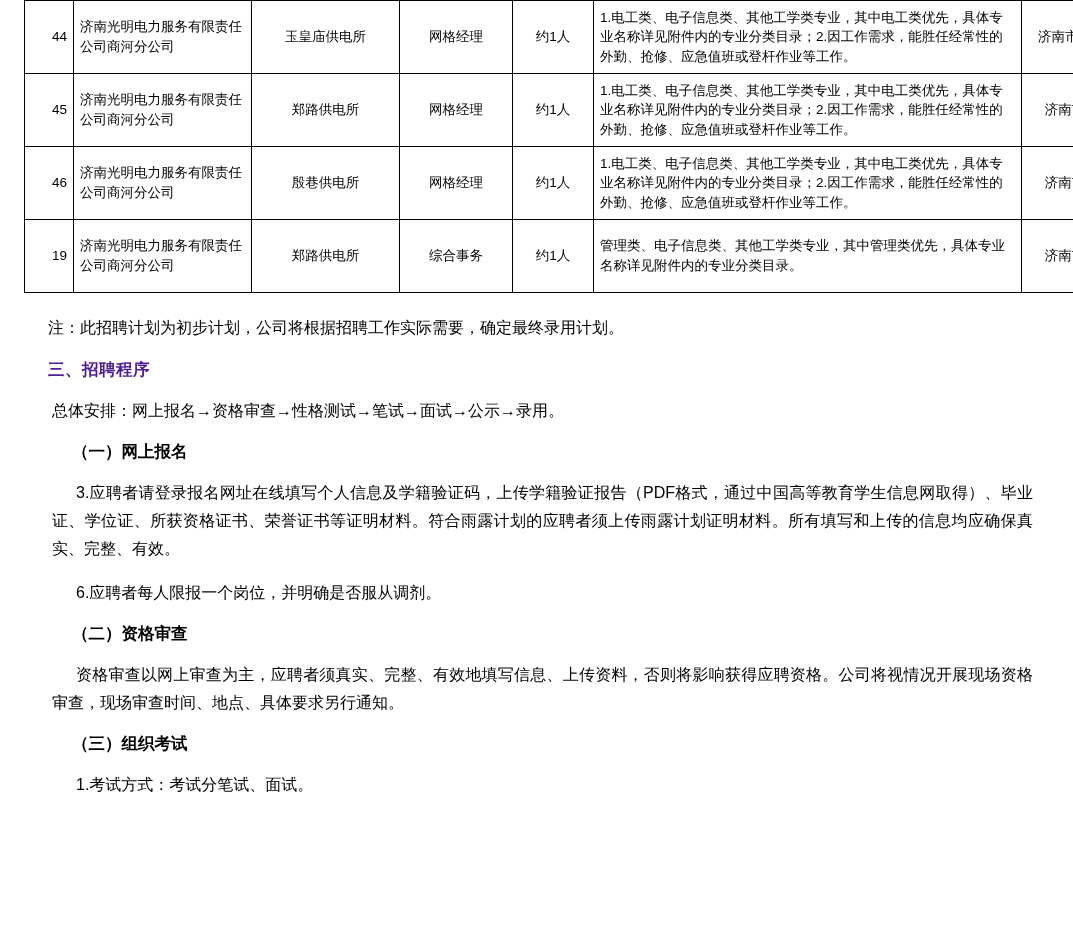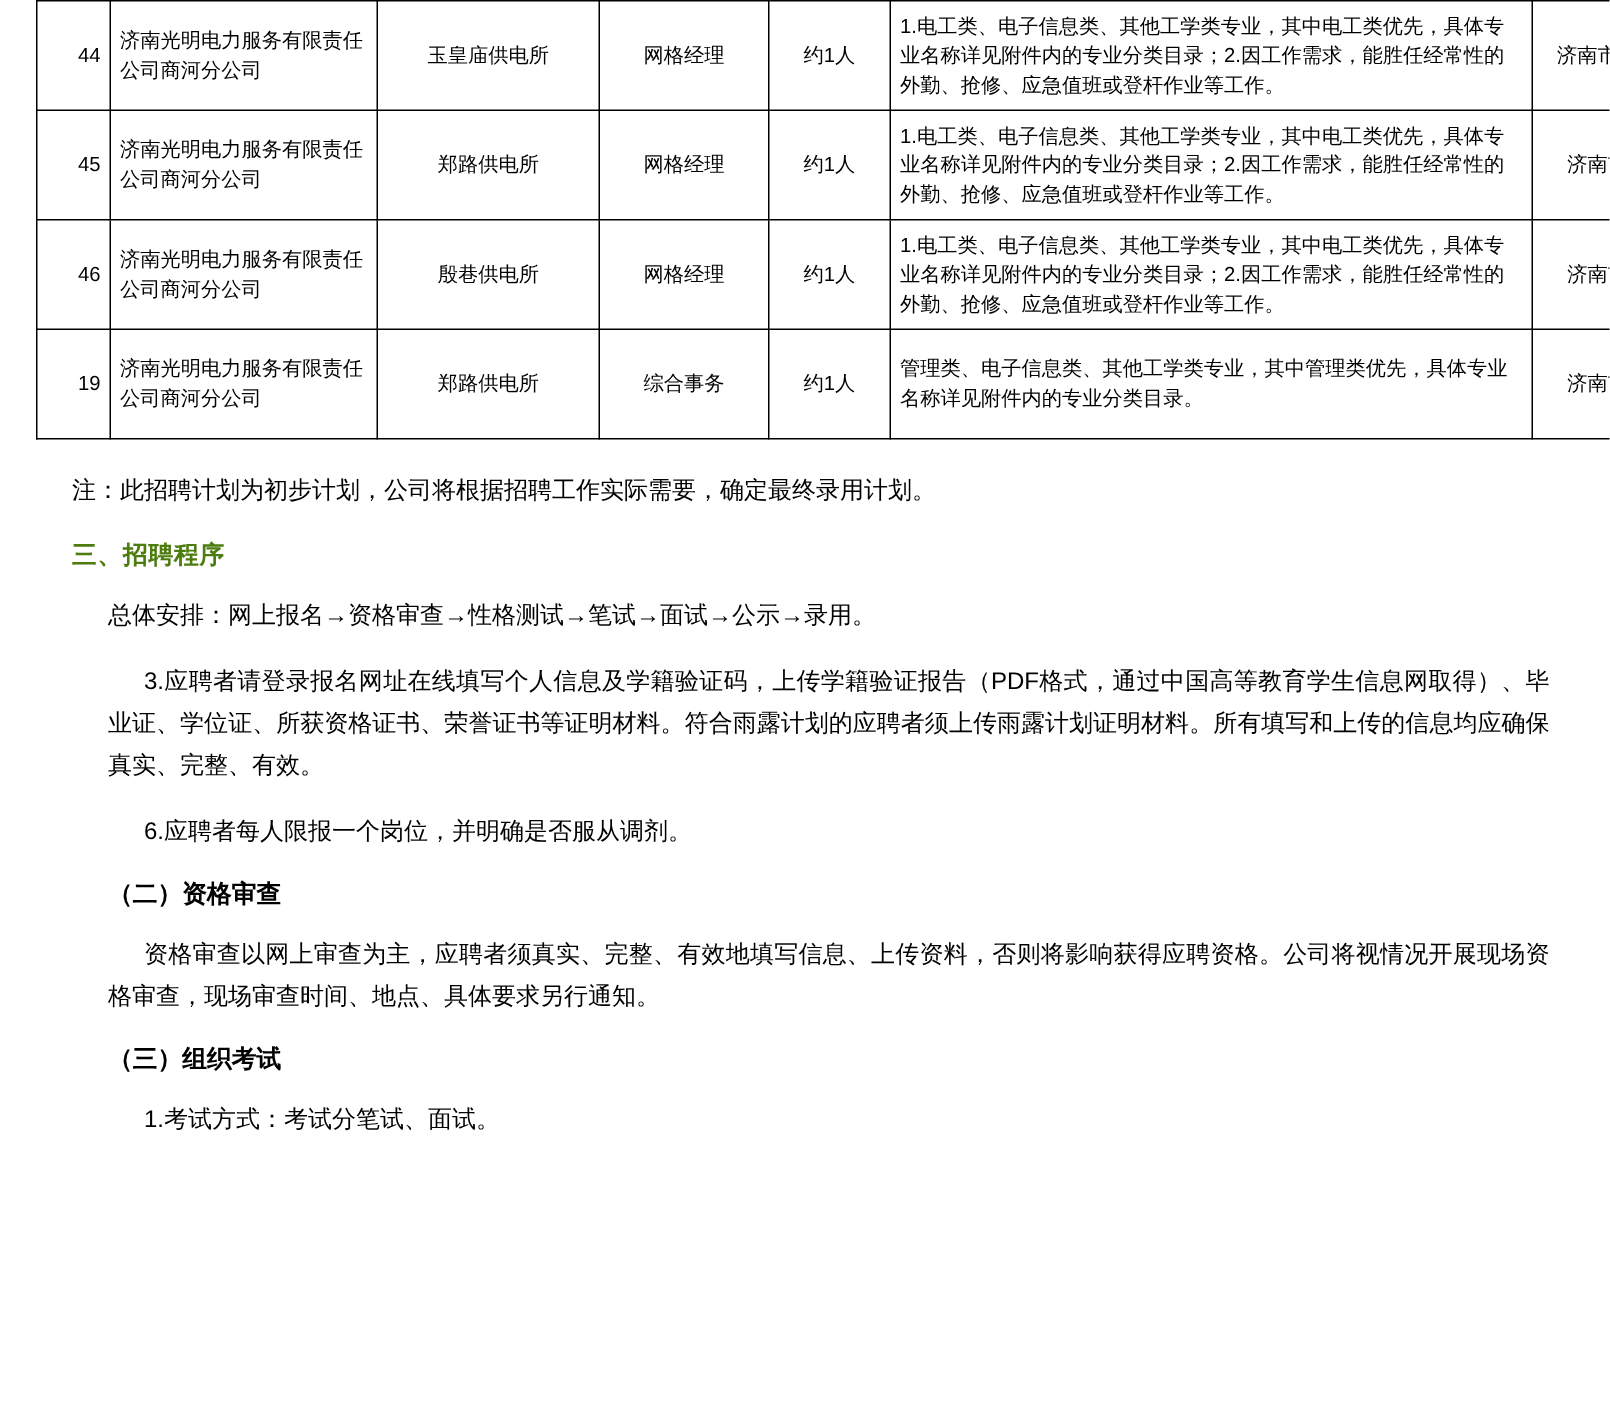--- a/index.html
+++ b/index.html
@@ -52,26 +52,26 @@
     padding-left: 48px;
     font-size: 16px;
     line-height: 1.6;
     color: #000000;
   }
   .section-head {
     margin: 18px 0 0 0;
     padding-left: 48px;
     font-size: 16.5px;
     font-weight: bold;
-    color: #4d7c0f;
+    color: #4c1d95;
     letter-spacing: 0.5px;
   }
   p.para {
     margin: 16px 0 0 0;
-    padding-left: 72px;
+    padding-left: 52px;
     padding-right: 40px;
     font-size: 16px;
     line-height: 1.75;
     color: #000000;
     text-align: justify;
   }
   p.para.hang {
     text-indent: 24px;
   }
   .sub-head {
@@ -128,20 +128,21 @@
       </tr>
     </tbody>
   </table>
 
   <div class="note">注：此招聘计划为初步计划，公司将根据招聘工作实际需要，确定最终录用计划。</div>
 
   <div class="section-head">三、招聘程序</div>
 
   <p class="para">总体安排：网上报名→资格审查→性格测试→笔试→面试→公示→录用。</p>
 
+  <div class="sub-head">（一）网上报名</div>
 
 
 
   <p class="para hang">3.应聘者请登录报名网址在线填写个人信息及学籍验证码，上传学籍验证报告（PDF格式，通过中国高等教育学生信息网取得）、毕业证、学位证、所获资格证书、荣誉证书等证明材料。符合雨露计划的应聘者须上传雨露计划证明材料。所有填写和上传的信息均应确保真实、完整、有效。</p>
 
 
   <p class="para hang">6.应聘者每人限报一个岗位，并明确是否服从调剂。</p>
 
   <div class="sub-head">（二）资格审查</div>
 

